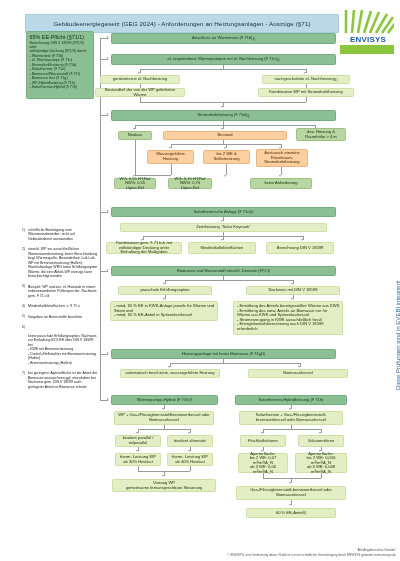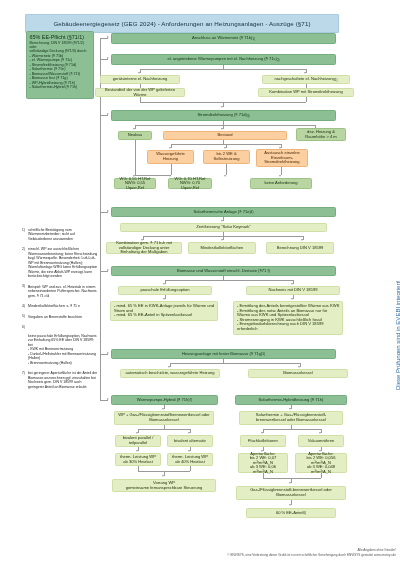--- a/index.html
+++ b/index.html
@@ -89,20 +89,38 @@
 </style>
 </head>
 <body>
 
 <div class="page">
 
   <div class="header-band">
     <span class="t">Gebäudeenergiegesetz (GEG 2024) - Anforderungen an Heizungsanlagen - Auszüge (§71)</span>
   </div>
 
+  <div class="logo">
+    <div class="mark">
+      <svg width="54" height="26" viewBox="0 0 54 26">
+        <g stroke="#8cc63e" stroke-width="2.6">
+          <line x1="6" y1="25" x2="6" y2="2"></line>
+          <line x1="12" y1="25" x2="14" y2="2"></line>
+          <line x1="18" y1="25" x2="22" y2="2"></line>
+          <line x1="24" y1="25" x2="31" y2="3"></line>
+          <line x1="30" y1="25" x2="39" y2="4"></line>
+          <line x1="36" y1="25" x2="47" y2="6"></line>
+          <line x1="42" y1="25" x2="53" y2="9"></line>
+          <line x1="48" y1="25" x2="56" y2="14"></line>
+        </g>
+      </svg>
+    </div>
+    <div class="name">ENVISYS</div>
+    <div class="bar"></div>
+  </div>
 
   <div class="vertical-claim">Diese Prüfungen sind in EVEBI integriert!</div>
 
   <div class="left-info">
     <div class="big">65% EE-Pflicht (§71/1)</div>
     <div class="sub">Berechnung: DIN V 18599 (§71/2)</div>
     <div class="sub">oder</div>
     <div class="sub">vollständige Deckung (§71/3) durch:</div>
     <div>- Wärmenetz (§ 71b)</div>
     <div>- el. Wärmepumpe (§ 71c)</div>

